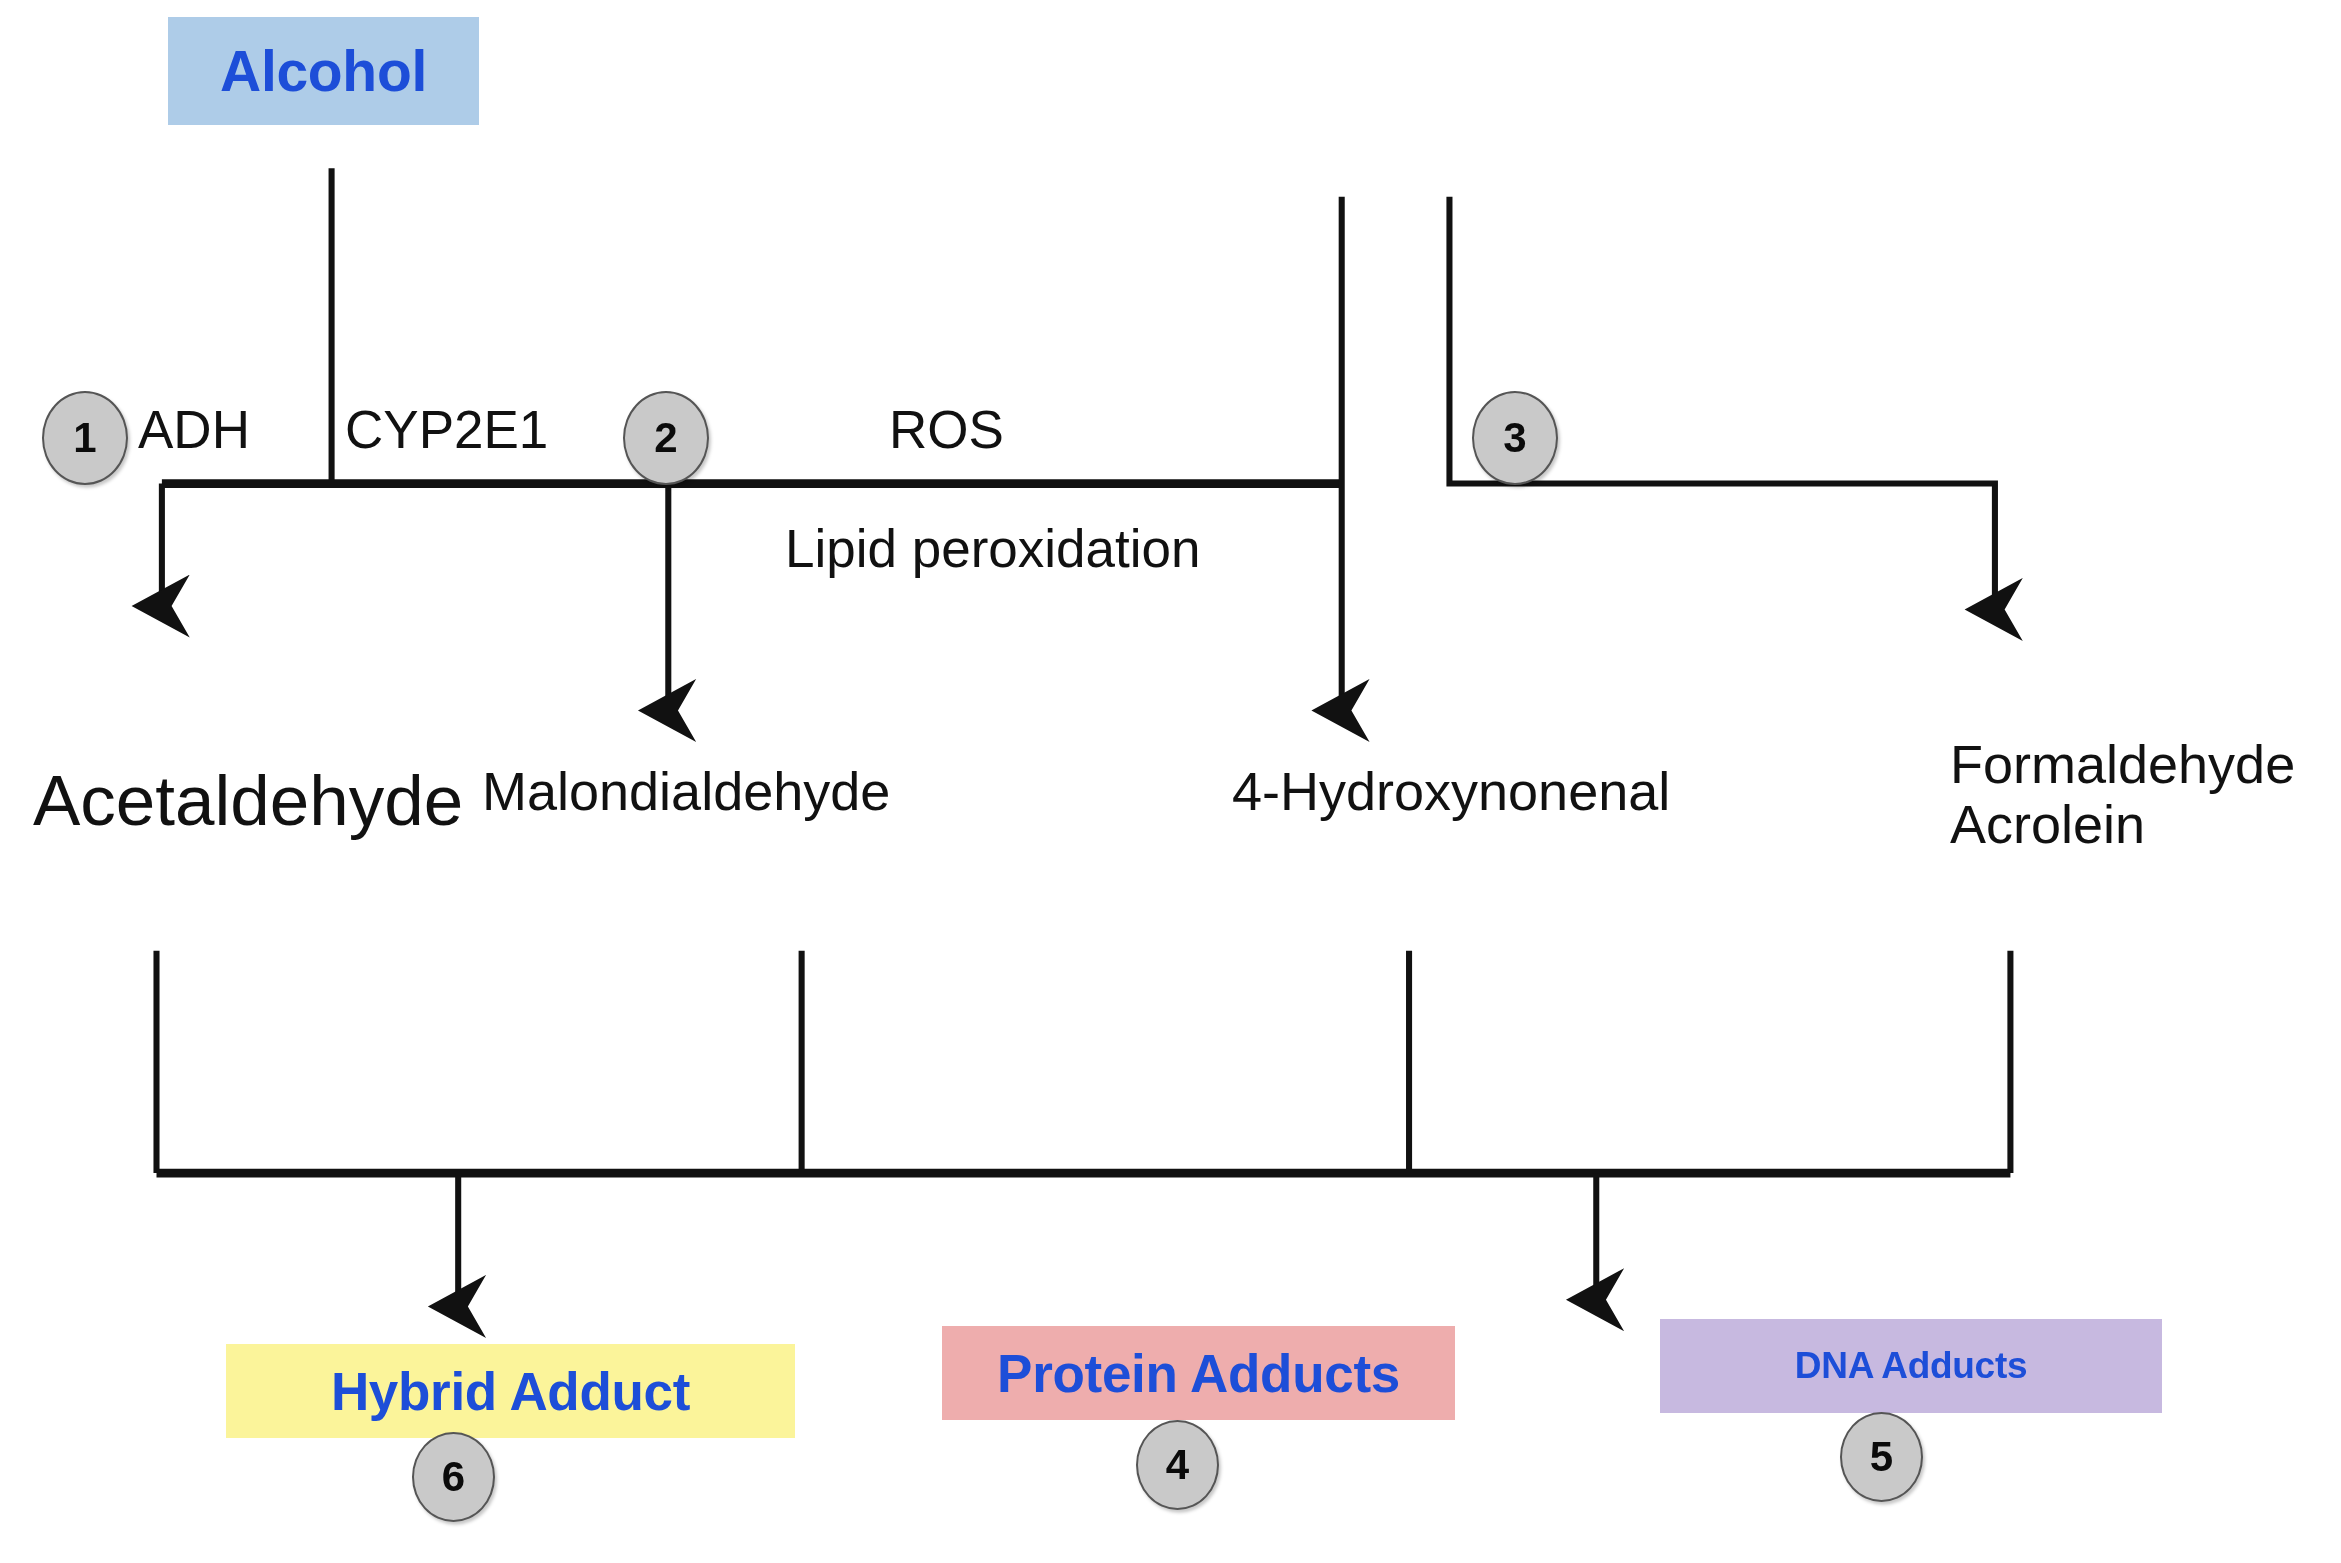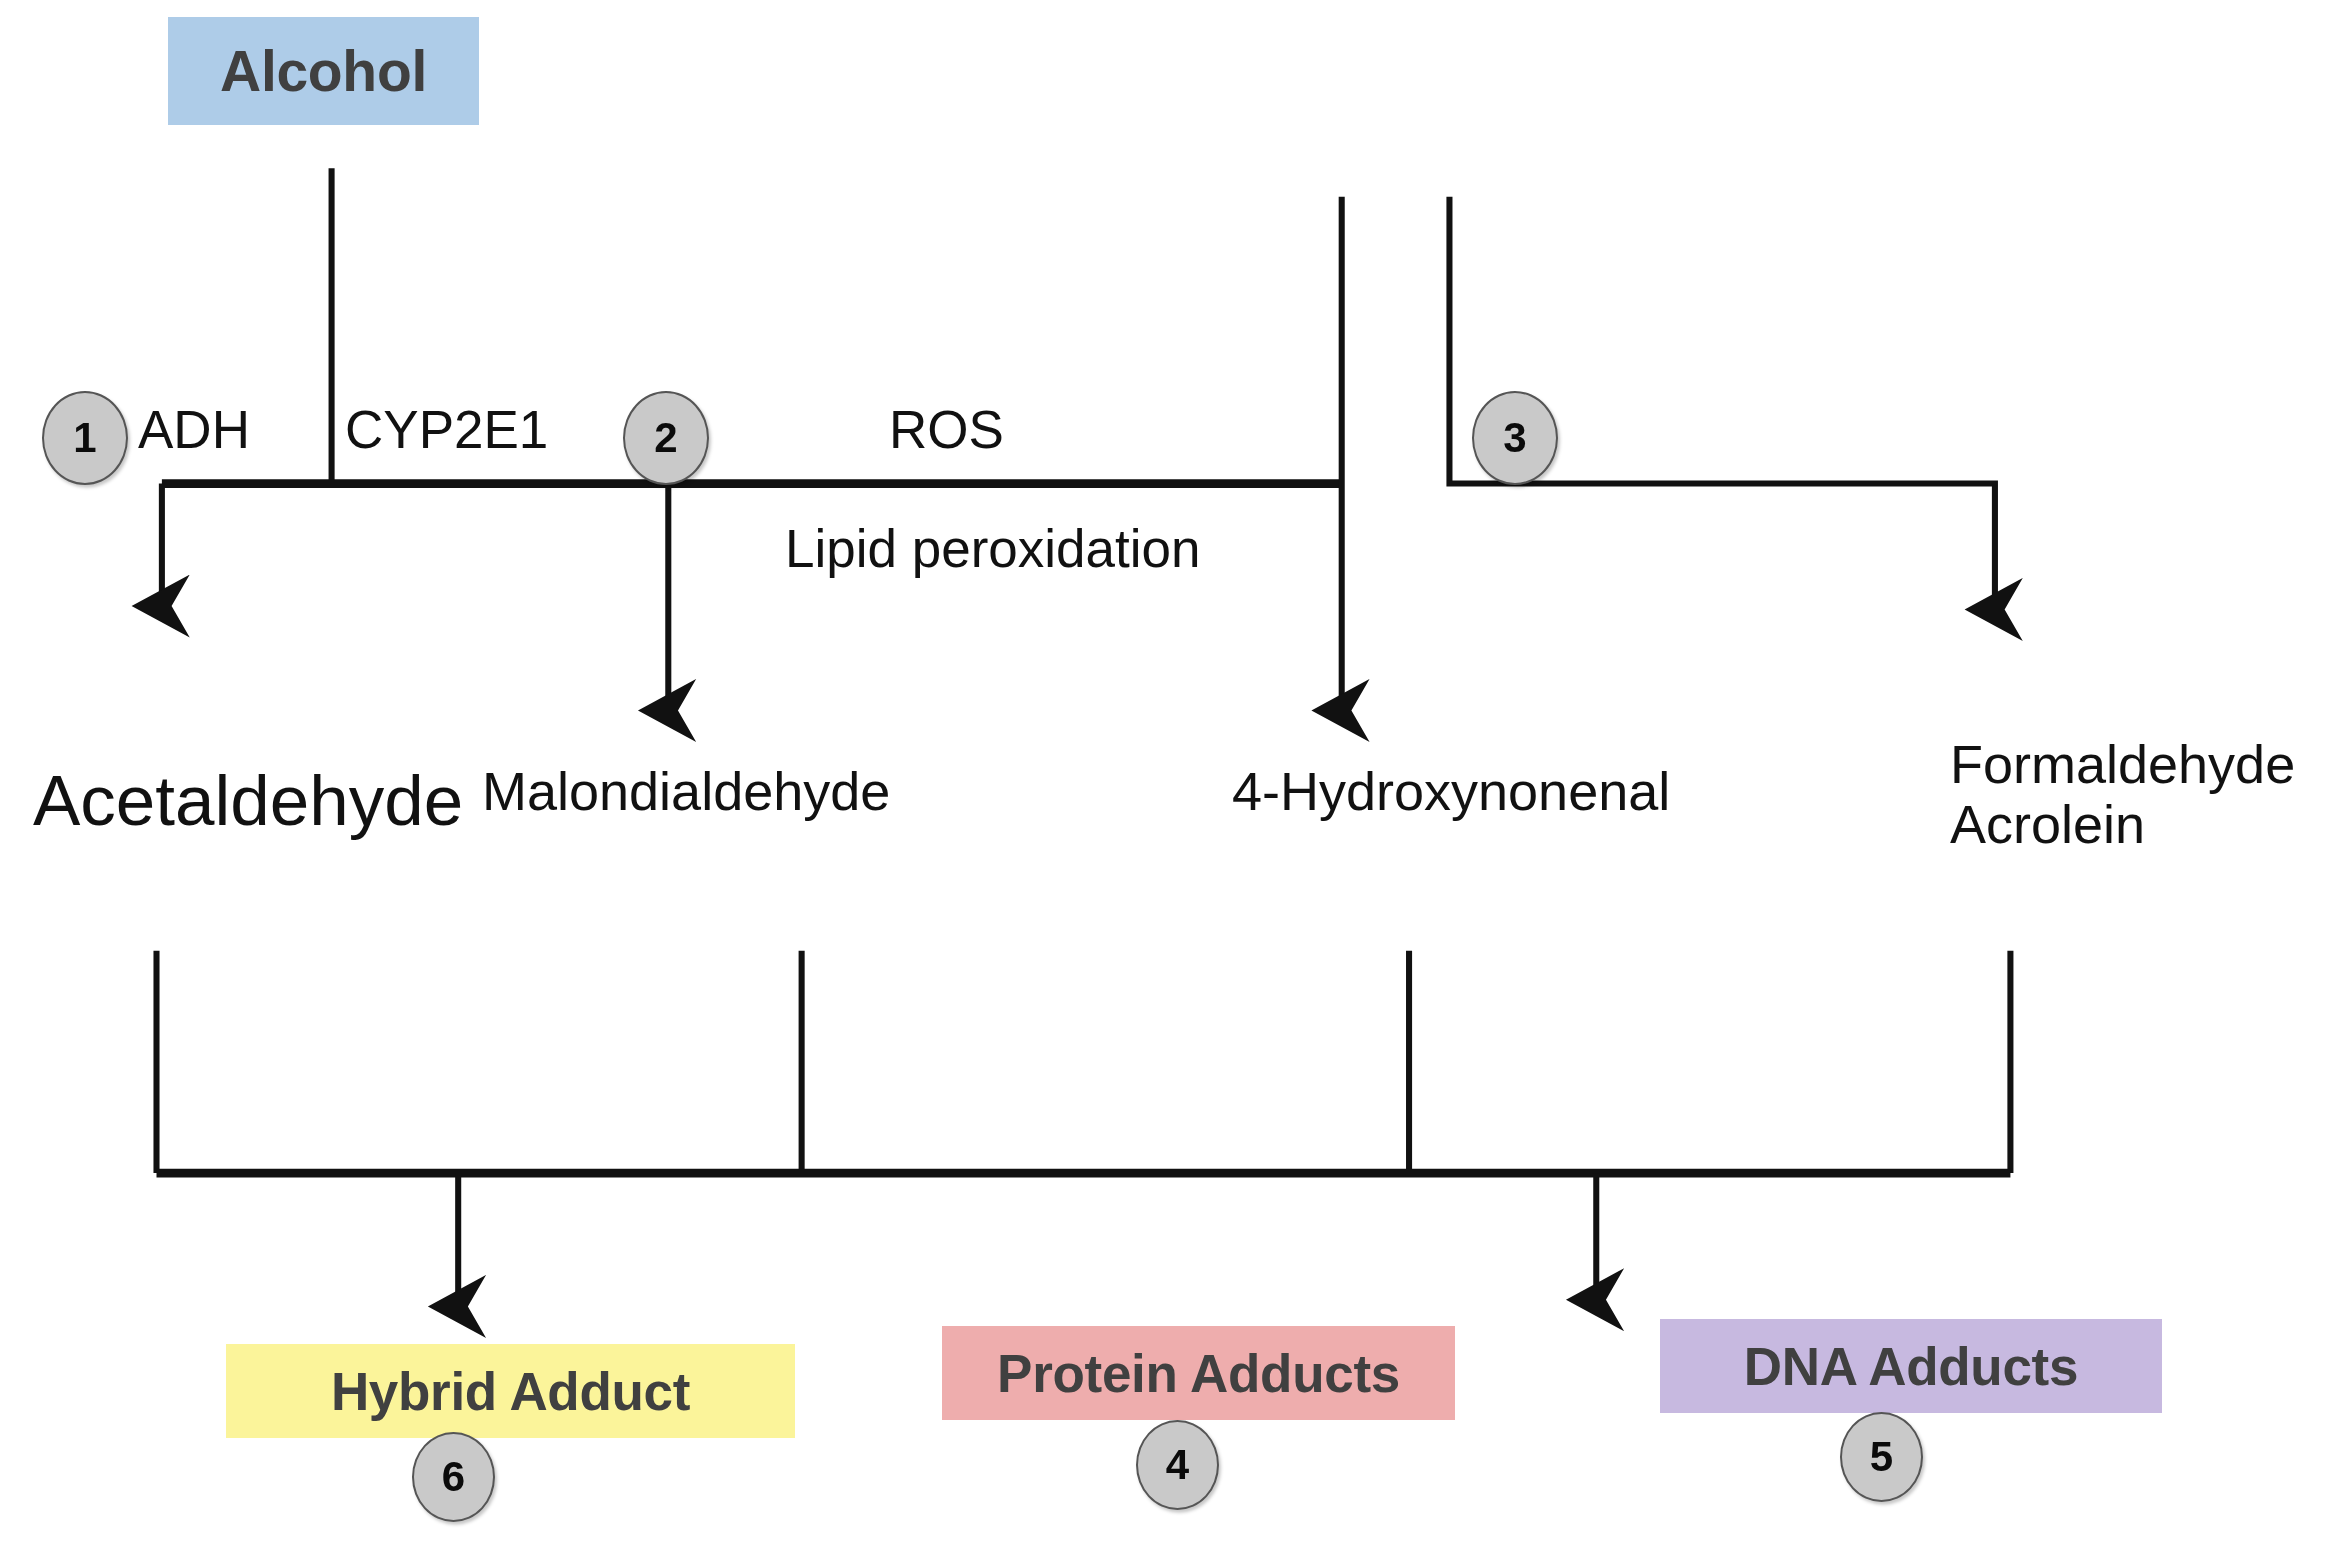--- a/index.html
+++ b/index.html
@@ -23,21 +23,21 @@
     top: 0;
     width: 2342px;
     height: 1563px;
   }
   .node-box {
     position: absolute;
     display: flex;
     align-items: center;
     justify-content: center;
     font-weight: bold;
-    color: #404040;
+    color: #1d4ed8;
     letter-spacing: -0.3px;
     white-space: nowrap;
   }
   .plain-label {
     position: absolute;
     color: #111111;
     white-space: nowrap;
     line-height: 1.12;
   }
   .step-badge {
@@ -107,21 +107,21 @@
   <div class="step-badge" style="left: 42px; top: 391px; width: 82px; height: 90px;">1</div>
   <div class="step-badge" style="left: 623px; top: 391px; width: 82px; height: 90px;">2</div>
   <div class="step-badge" style="left: 1472px; top: 391px; width: 82px; height: 90px;">3</div>
 
   <div class="node-box" style="left: 226px; top: 1344px; width: 569px; height: 94px; background: rgb(251, 244, 154); font-size: 53px;">
     <span>Hybrid Adduct</span>
   </div>
   <div class="node-box" style="left: 942px; top: 1326px; width: 513px; height: 94px; background: rgb(238, 173, 173); font-size: 53px;">
     <span>Protein Adducts</span>
   </div>
-  <div class="node-box" style="left: 1660px; top: 1319px; width: 502px; height: 94px; background: rgb(199, 185, 224); font-size: 53px;">
+  <div class="node-box" style="left: 1660px; top: 1319px; width: 502px; height: 94px; background: rgb(199, 185, 224); font-size: 37px;">
     <span>DNA Adducts</span>
   </div>
 
   <div class="step-badge" style="left: 412px; top: 1432px; width: 79px; height: 86px;">6</div>
   <div class="step-badge" style="left: 1136px; top: 1420px; width: 79px; height: 86px;">4</div>
   <div class="step-badge" style="left: 1840px; top: 1412px; width: 79px; height: 86px;">5</div>
 
 </div>
 
 

